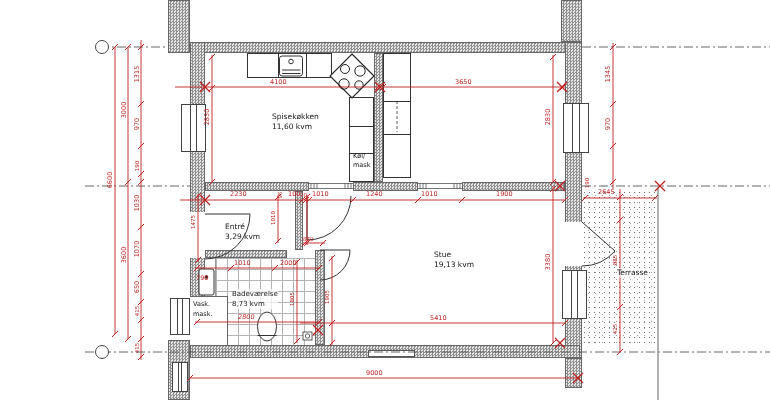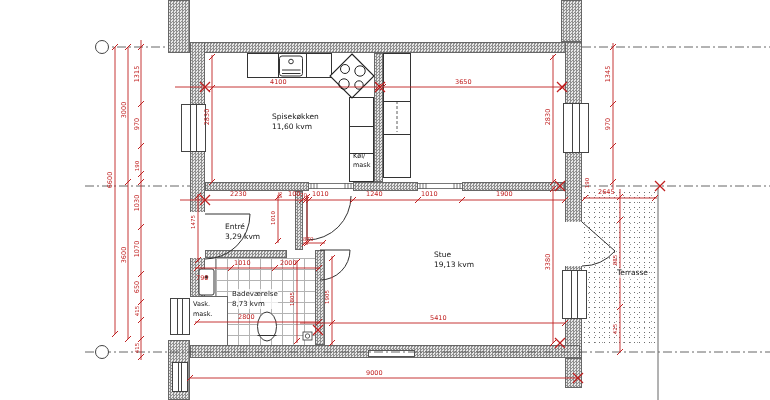--- a/index.html
+++ b/index.html
@@ -295,21 +295,21 @@
       <span class="dlabel" style="left: 230px; top: 191px;">2230</span>
       <span class="dlabel" style="left: 288px; top: 191px;">100</span>
       <span class="dlabel sm" style="left: 300px; top: 192px;">70</span>
       <span class="dlabel" style="left: 312px; top: 191px;">1010</span>
       <span class="dlabel" style="left: 366px; top: 191px;">1240</span>
       <span class="dlabel" style="left: 421px; top: 191px;">1010</span>
       <span class="dlabel" style="left: 496px; top: 191px;">1900</span>
       <span class="dlabel" style="left: 196px; top: 275px;">790</span>
       <span class="dlabel" style="left: 234px; top: 260px;">1010</span>
       <span class="dlabel" style="left: 280px; top: 260px;">2000</span>
-      <span class="dlabel" style="left: 238px; top: 314px;">2800</span>
+      <span class="dlabel" style="left: 238px; top: 314px; font-style: italic;">2800</span>
       <span class="dlabel" style="left: 430px; top: 315px;">5410</span>
       <span class="dlabel" style="left: 366px; top: 370px;">9000</span>
       <span class="dlabel sm" style="left: 303px; top: 236px;">870</span>
       <span class="dlabel rot" style="left: 110px; top: 180px;">6600</span>
       <span class="dlabel rot" style="left: 124px; top: 110px;">3000</span>
       <span class="dlabel rot" style="left: 124px; top: 255px;">3600</span>
       <span class="dlabel rot" style="left: 137px; top: 74px;">1315</span>
       <span class="dlabel rot" style="left: 137px; top: 124px;">970</span>
       <span class="dlabel rot sm" style="left: 137px; top: 166px;">190</span>
       <span class="dlabel rot" style="left: 137px; top: 203px;">1030</span>

